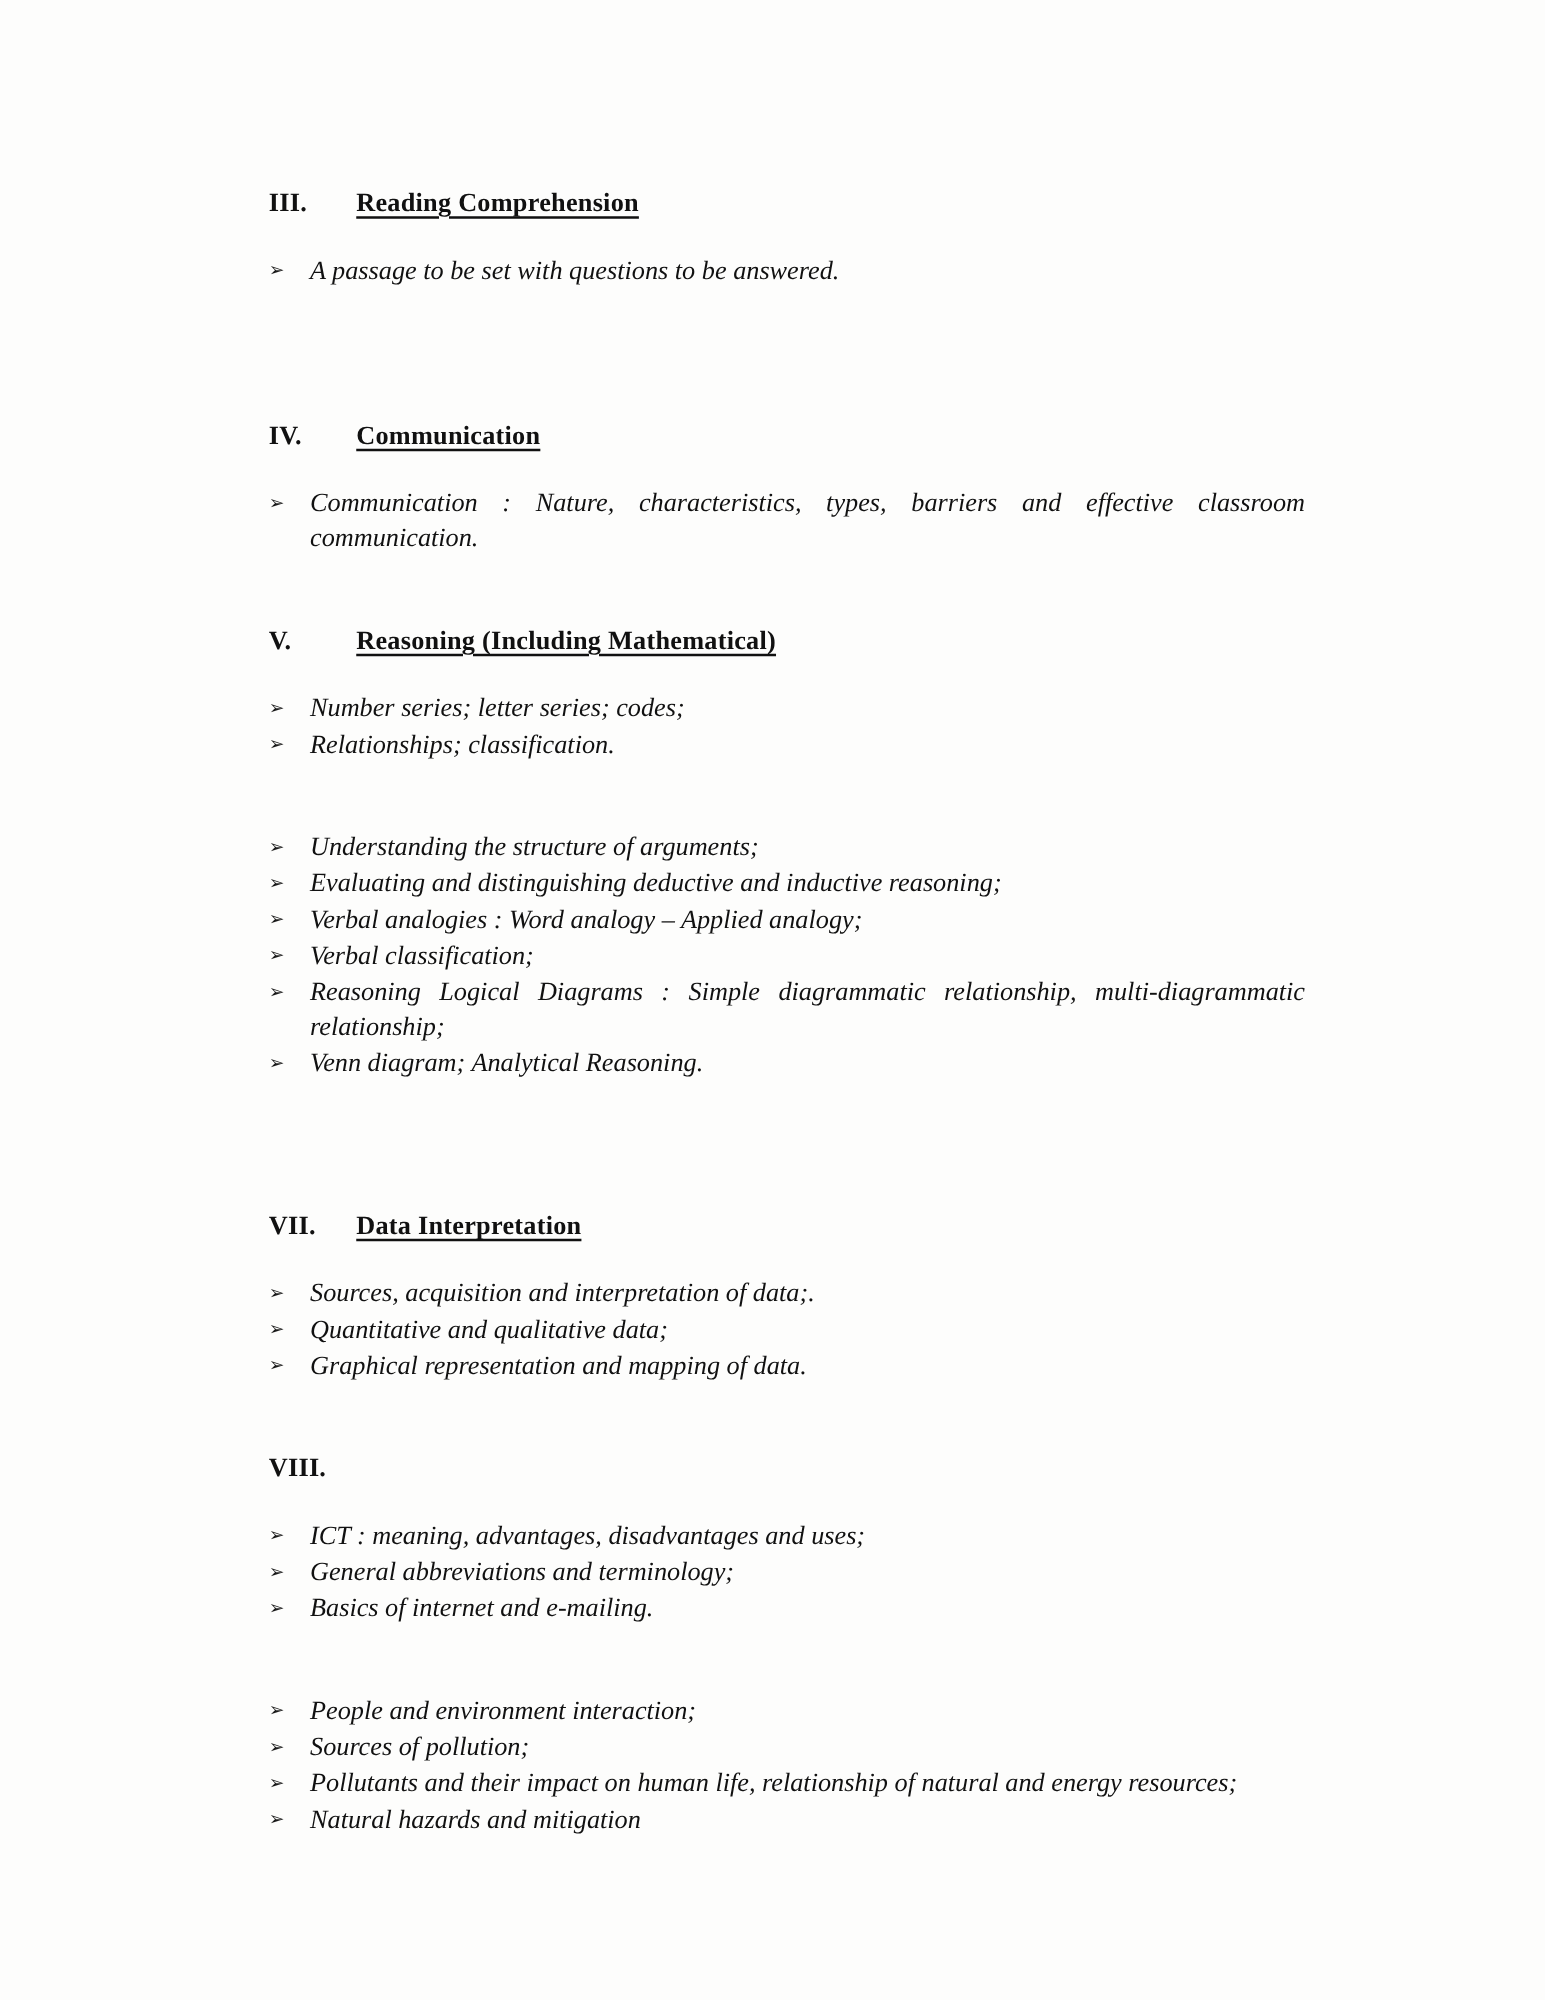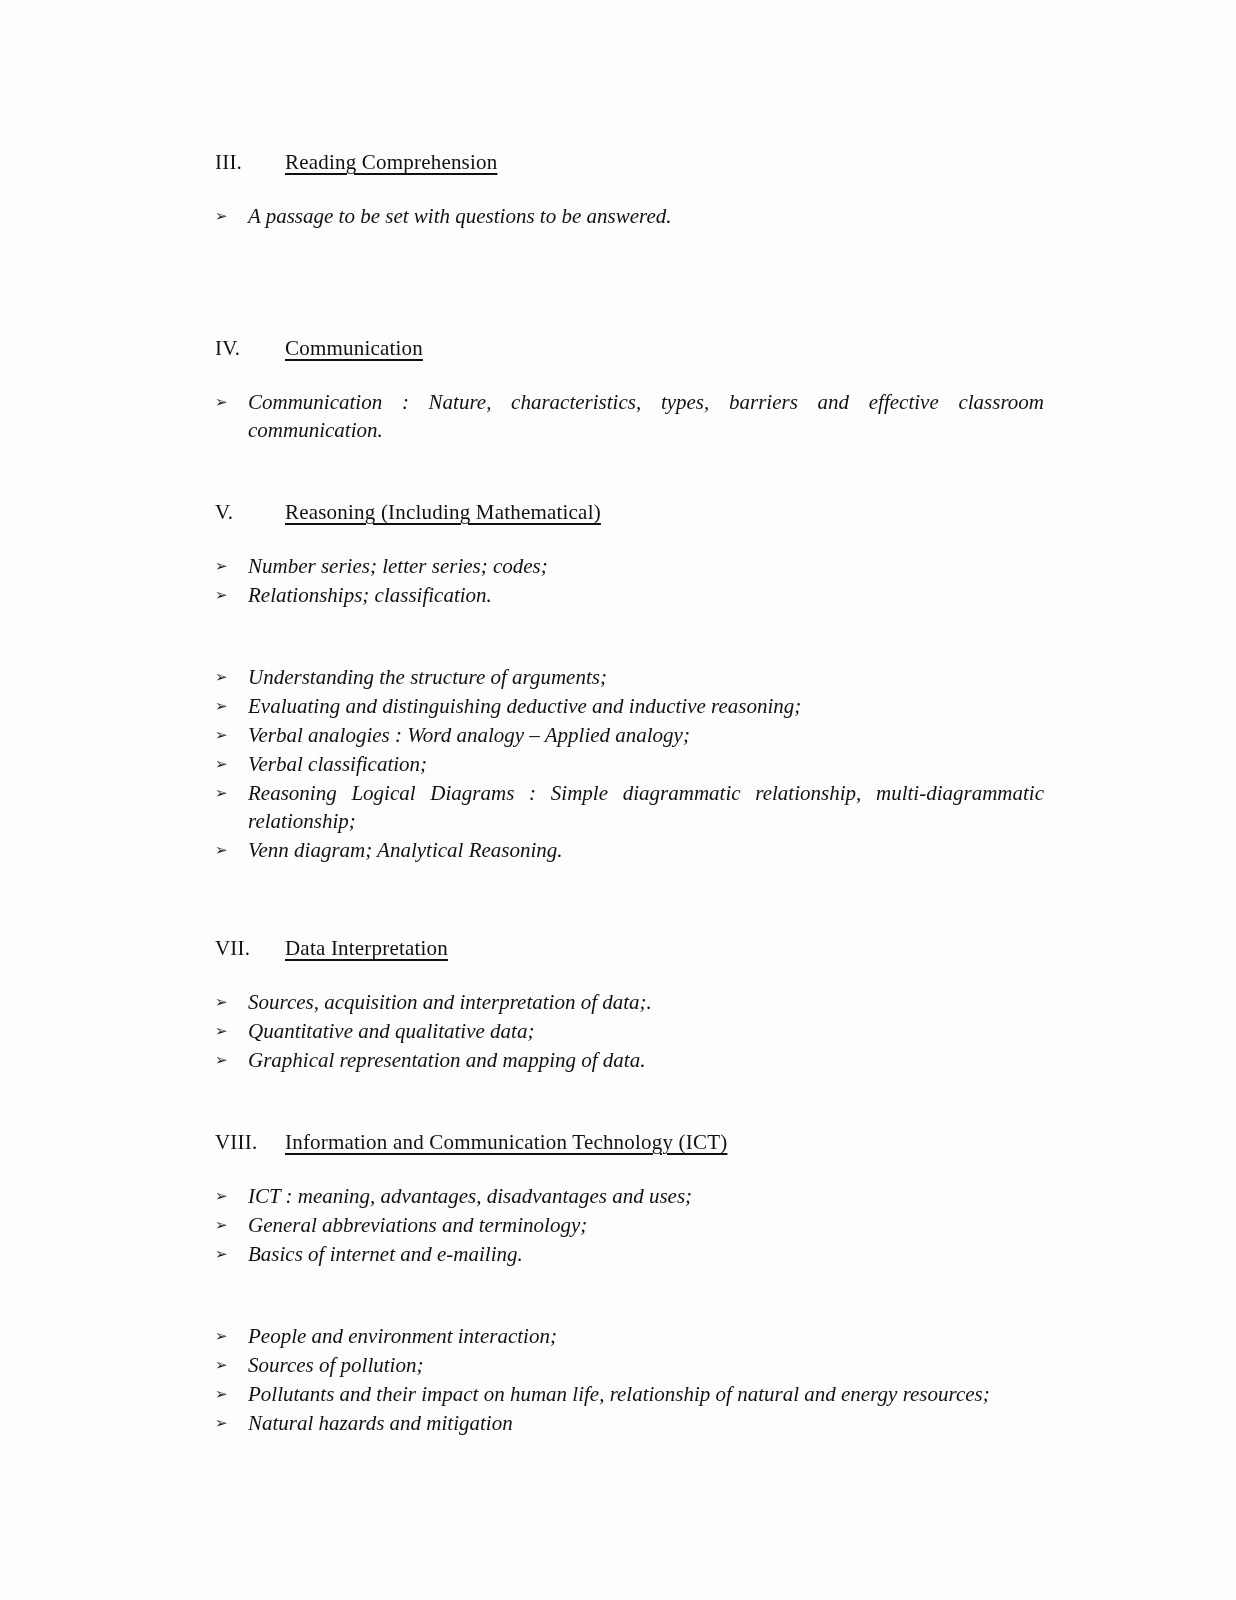--- a/index.html
+++ b/index.html
@@ -27,26 +27,26 @@
   }
   .doc-section:first-child {
     margin-top: 0;
   }
   
   .doc-section:nth-of-type(2) {
     margin-top: 104px;
   }
   
   .doc-section:nth-of-type(5) {
-    margin-top: 70px;
+    margin-top: 102px;
   }
   .section-heading {
     display: flex;
     align-items: flex-start;
-    font-weight: normal;
+    font-weight: bold;
     margin-bottom: 26px;
     letter-spacing: 0.2px;
   }
   .section-heading .numeral {
     display: inline-block;
     width: 70px;
     flex: 0 0 70px;
   }
   .section-heading .title {
     text-decoration: underline;
@@ -172,21 +172,20 @@
           </li>
           <li class="bullet-item">
             <span class="bullet-icon">➢</span>
             <span class="bullet-text">Graphical representation and mapping of data.</span>
           </li>
         </ul>
       </section>
       <section class="doc-section">
         <div class="section-heading">
           <span class="numeral">VIII.</span>
-          <span class="title">Information and Communication Technology (ICT)</span>
         </div>
         <ul class="bullet-list">
           <li class="bullet-item">
             <span class="bullet-icon">➢</span>
             <span class="bullet-text">ICT : meaning, advantages, disadvantages and uses;</span>
           </li>
           <li class="bullet-item">
             <span class="bullet-icon">➢</span>
             <span class="bullet-text">General abbreviations and terminology;</span>
           </li>

